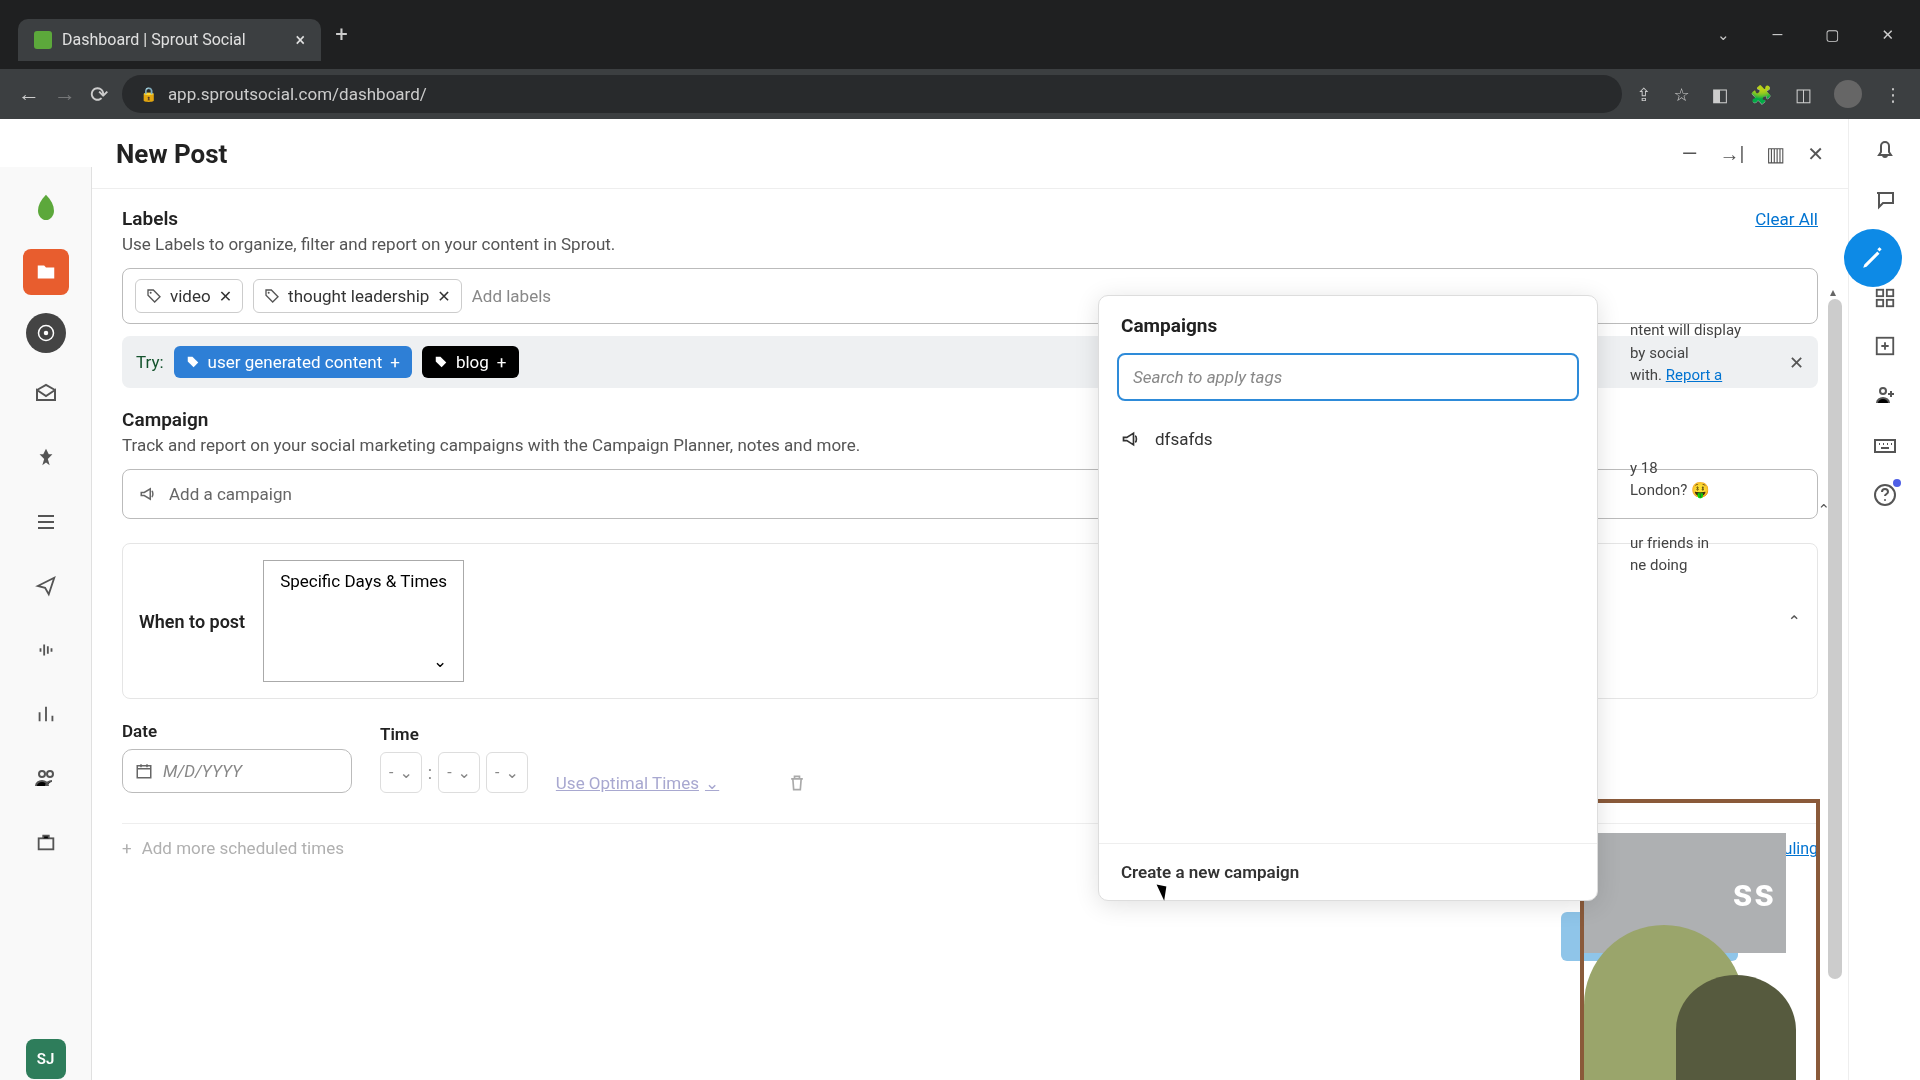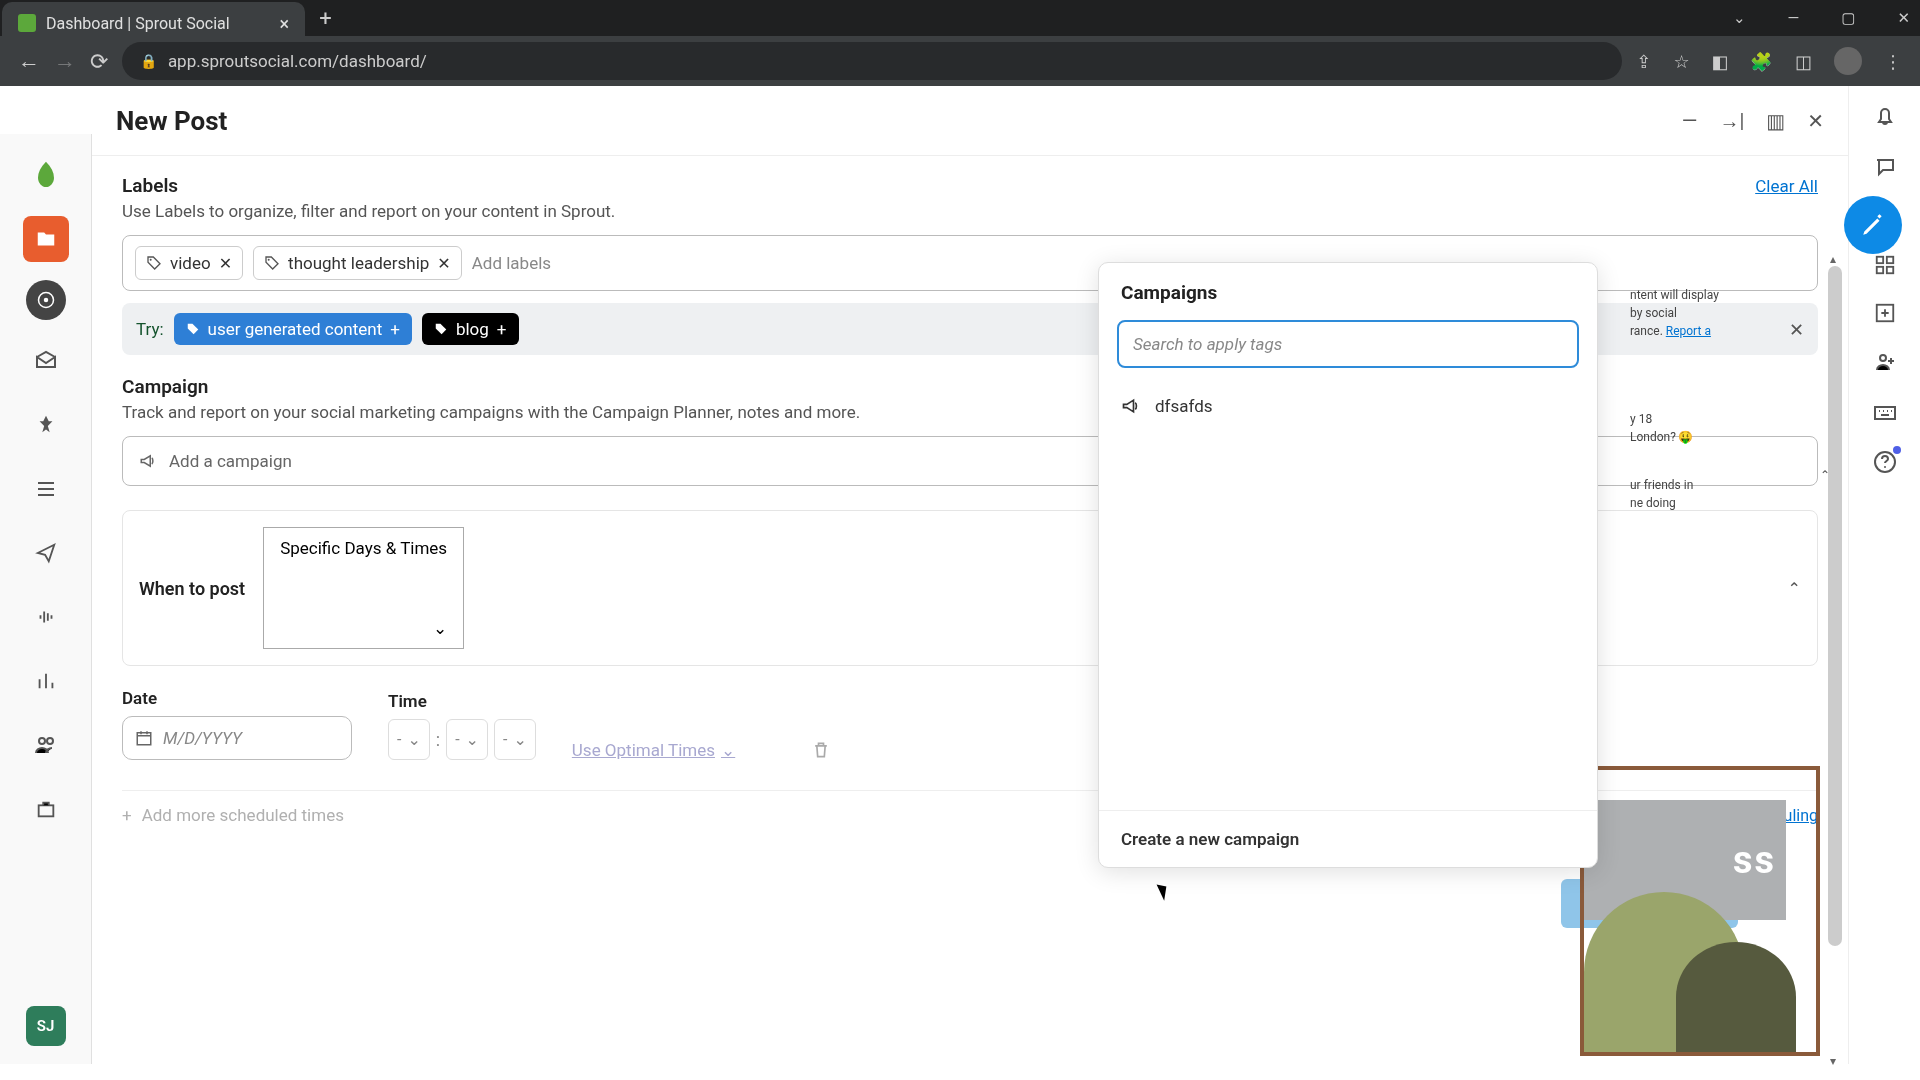--- a/index.html
+++ b/index.html
@@ -1,19 +1,19 @@
 <!DOCTYPE html>
 <html><head>
 <meta charset="utf-8">
 <style>
 * { margin: 0; padding: 0; box-sizing: border-box; font-family: -apple-system, BlinkMacSystemFont, "Segoe UI", Roboto, sans-serif; }
 body { width: 1920px; height: 1080px; background: #fff; overflow: hidden; position: relative; }
 
 
-.browser-chrome { background: #1f2021; height: 36px; display: flex; align-items: center; padding: 0 2px; }
+.browser-chrome { background: #1f2021; height: 69px; display: flex; align-items: center; padding: 0 18px; }
 .tab { background: #3c3f41; border-radius: 10px 10px 0 0; height: 42px; display: flex; align-items: center; padding: 0 16px; margin-top: 10px; color: #e0e0e0; font-size: 16px; gap: 10px; }
 .tab-icon { width: 18px; height: 18px; background: #5ca83b; border-radius: 3px; }
 .tab-close { margin-left: 40px; font-size: 18px; cursor: pointer; }
 .new-tab { color: #ccc; font-size: 22px; margin-left: 14px; cursor: pointer; }
 .win-controls { margin-left: auto; display: flex; gap: 26px; color: #ccc; font-size: 15px; }
 .win-controls span { cursor: pointer; padding: 4px 8px; }
 
 .addr-bar { background: #3c3f41; height: 50px; display: flex; align-items: center; padding: 0 18px; gap: 14px; }
 .nav-btn { color: #ccc; font-size: 22px; cursor: pointer; }
 .nav-btn.disabled { opacity: 0.4; }
@@ -57,21 +57,21 @@
 .sugg.alt { background: #000000; }
 .try-close { margin-left: auto; cursor: pointer; color: #555; font-size: 18px; }
 
 .campaign-box { border: 1px solid #bbb; border-radius: 8px; padding: 14px 16px; margin-top: 14px; display: flex; align-items: center; gap: 12px; color: #666; font-size: 17px; cursor: pointer; }
 
 .when-row { background: #fff; border: 1px solid #e5e5e5; border-radius: 8px; padding: 16px; display: flex; align-items: center; gap: 18px; margin-top: 24px; }
 .when-label { font-size: 18px; font-weight: 600; color: #222; }
 .when-select { border: 1px solid #aaa; border-radius: 0; padding: 10px 16px; display: flex; align-items: flex-end; gap: 60px; font-size: 17px; cursor: pointer; flex-direction: column; }
 .chev-up { margin-left: auto; color: #555; cursor: pointer; }
 
-.dt-row { display: flex; gap: 36px; margin-top: 22px; align-items: flex-end; }
+.dt-row { display: flex; gap: 28px; margin-top: 22px; align-items: flex-end; }
 .dt-col { display: flex; flex-direction: column; gap: 8px; }
 .dt-lbl { font-size: 17px; font-weight: 600; color: #222; }
 .date-inp { border: 1px solid #bbb; border-radius: 10px; padding: 11px 12px; display: flex; align-items: center; gap: 10px; width: 230px; font-size: 17px; color: #888; }
 .time-grp { display: flex; align-items: center; gap: 6px; }
 .time-sel { border: 1px solid #ddd; border-radius: 6px; padding: 10px 8px; display: flex; align-items: center; gap: 6px; color: #888; cursor: pointer; }
 .colon { color: #888; font-size: 18px; }
 .optimal { color: #a8a8d0; font-size: 17px; text-decoration: underline; cursor: pointer; display: flex; align-items: center; gap: 6px; }
 .trash { color: #aaa; cursor: pointer; margin-left: 40px; }
 
 .add-more-row { display: flex; align-items: center; margin-top: 30px; padding: 14px 0; border-top: 1px solid #eee; }
@@ -91,21 +91,21 @@
 
 
 .popover { position: absolute; top: 176px; left: 1098px; width: 500px; background: #fff; border: 1px solid #ddd; border-radius: 10px; box-shadow: 0 4px 24px rgba(0,0,0,0.12); z-index: 50; display: flex; flex-direction: column; }
 .pop-head { padding: 18px 22px 12px; font-size: 19px; font-weight: 700; color: #222; }
 .pop-search { margin: 4px 18px 14px; border: 2px solid #2e8bd9; border-radius: 8px; padding: 12px 14px; font-size: 17px; color: #888; font-style: italic; }
 .pop-item { padding: 14px 22px; display: flex; align-items: center; gap: 14px; font-size: 17px; color: #333; cursor: pointer; }
 .pop-spacer { flex: 1; min-height: 380px; }
 .pop-foot { padding: 18px 22px; border-top: 1px solid #eee; font-size: 17px; font-weight: 600; color: #333; cursor: pointer; }
 
 
-.preview-peek { position: absolute; right: 90px; top: 200px; width: 200px; color: #444; font-size: 12px; line-height: 1.5; z-index: 5; }
+.preview-peek { position: absolute; right: 90px; top: 200px; width: 200px; color: #444; font-size: 15px; line-height: 1.5; z-index: 5; }
 .preview-peek .link { color: #0073d1; text-decoration: underline; }
 .preview-peek .caret { position: absolute; right: 0; top: 180px; color: #555; }
 .preview-img { position: absolute; right: 100px; top: 680px; width: 240px; height: 290px; border: 4px solid #8a5a3a; z-index: 2; overflow: hidden; }
 .prev-grey { position: absolute; top: 30px; left: 0; right: 30px; height: 120px; background: #aeb0b2; display: flex; align-items: center; justify-content: flex-end; padding-right: 10px; color: #fff; font-size: 38px; font-weight: 700; letter-spacing: 2px; }
 .prev-green { position: absolute; bottom: 0; left: 0; width: 160px; height: 160px; background: #9aa56b; border-radius: 50% 50% 0 0; }
 .prev-dark { position: absolute; bottom: 0; right: 20px; width: 120px; height: 110px; background: #565a3e; border-radius: 50% 50% 0 0; }
 .scrollbar { position: absolute; right: 76px; top: 180px; bottom: 10px; width: 16px; }
 .scroll-thumb { position: absolute; top: 0; width: 14px; height: 680px; background: #ccc; border-radius: 7px; }
 .scroll-arrow { position: absolute; font-size: 12px; color: #666; left: 2px; }
 
@@ -406,21 +406,21 @@
 
   <div class="compose-fab">
     <svg width="26" height="26" viewBox="0 0 24 24">
         <path fill="#fff" d="M3 21l3-1 12-12-2-2L4 18z M16 4l2-2 2 2-2 2z"></path>
       </svg>
   </div>
 
   <div class="preview-peek">
     <div>ntent will display</div>
     <div>by social</div>
-    <span>rance. </span><span class="link">Report a</span>
+    <span>with. </span><span class="link">Report a</span>
     <span class="caret">⌃</span>
     <div style="margin-top:70px">y 18</div>
     <div>London? 🤑</div>
     <div style="margin-top:30px">ur friends in</div>
     <div>ne doing</div>
   </div>
   <div class="preview-img">
     <div class="prev-grey">
         <span>ss</span>
       </div>

